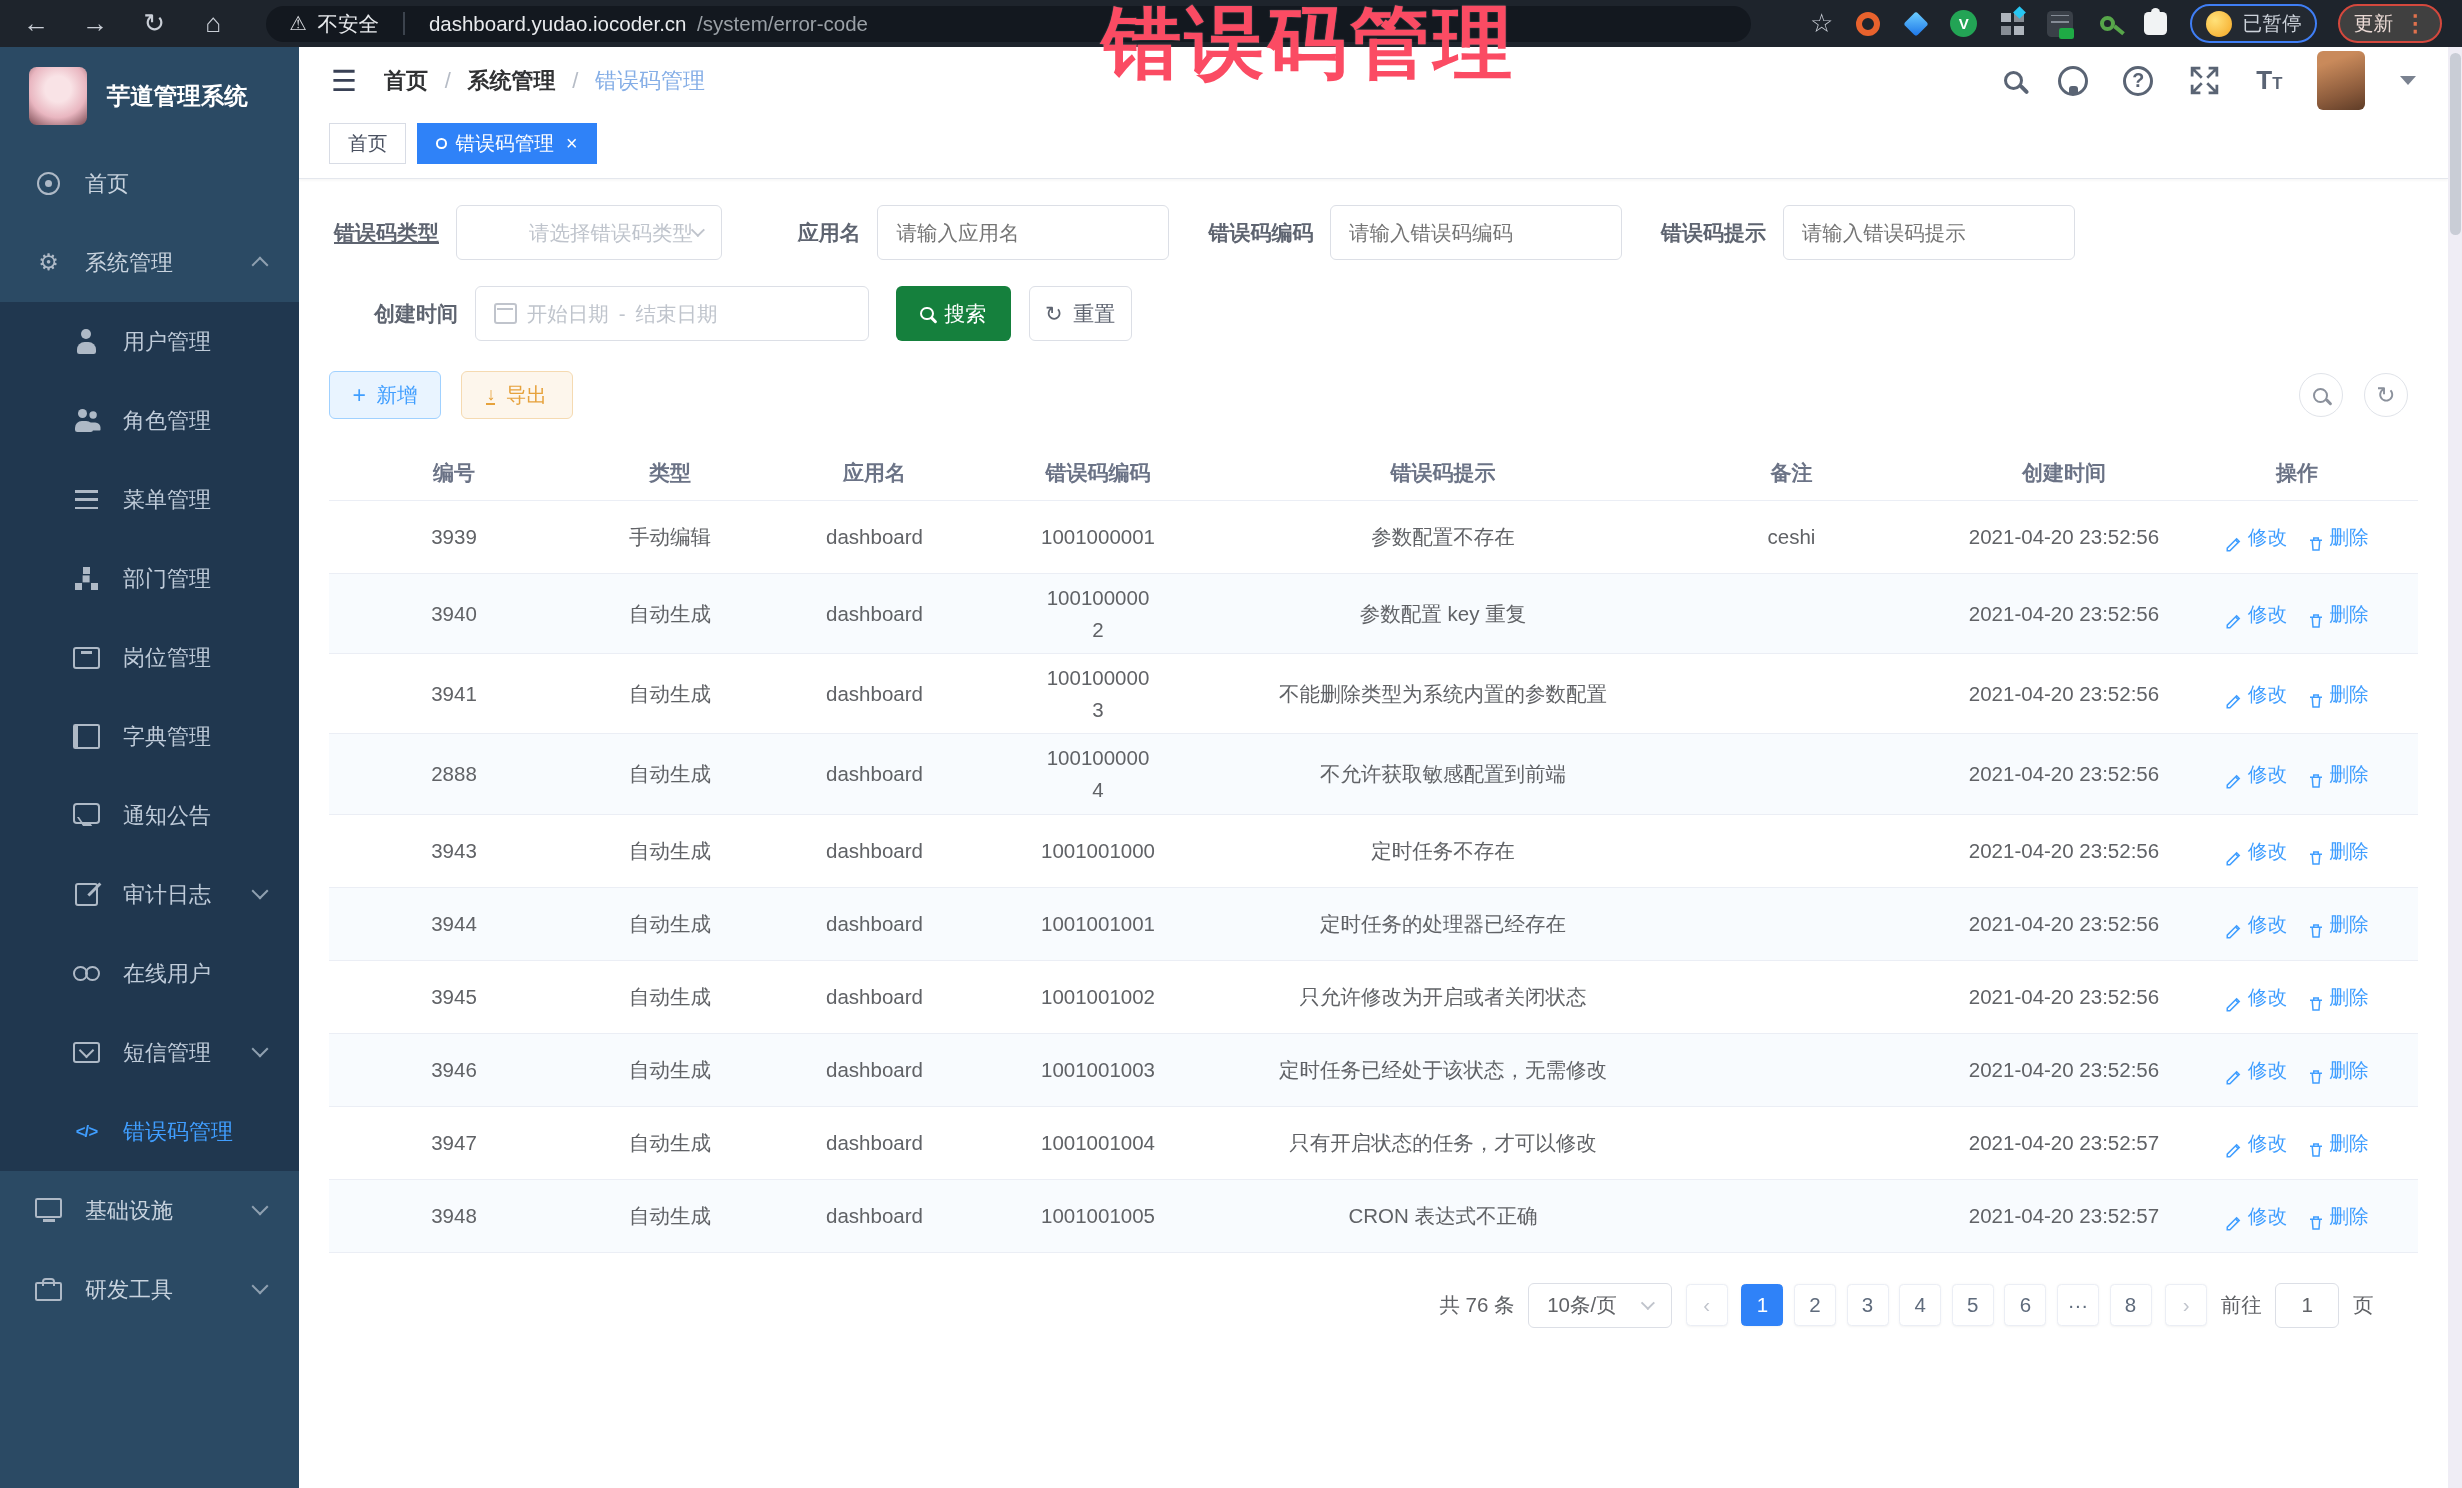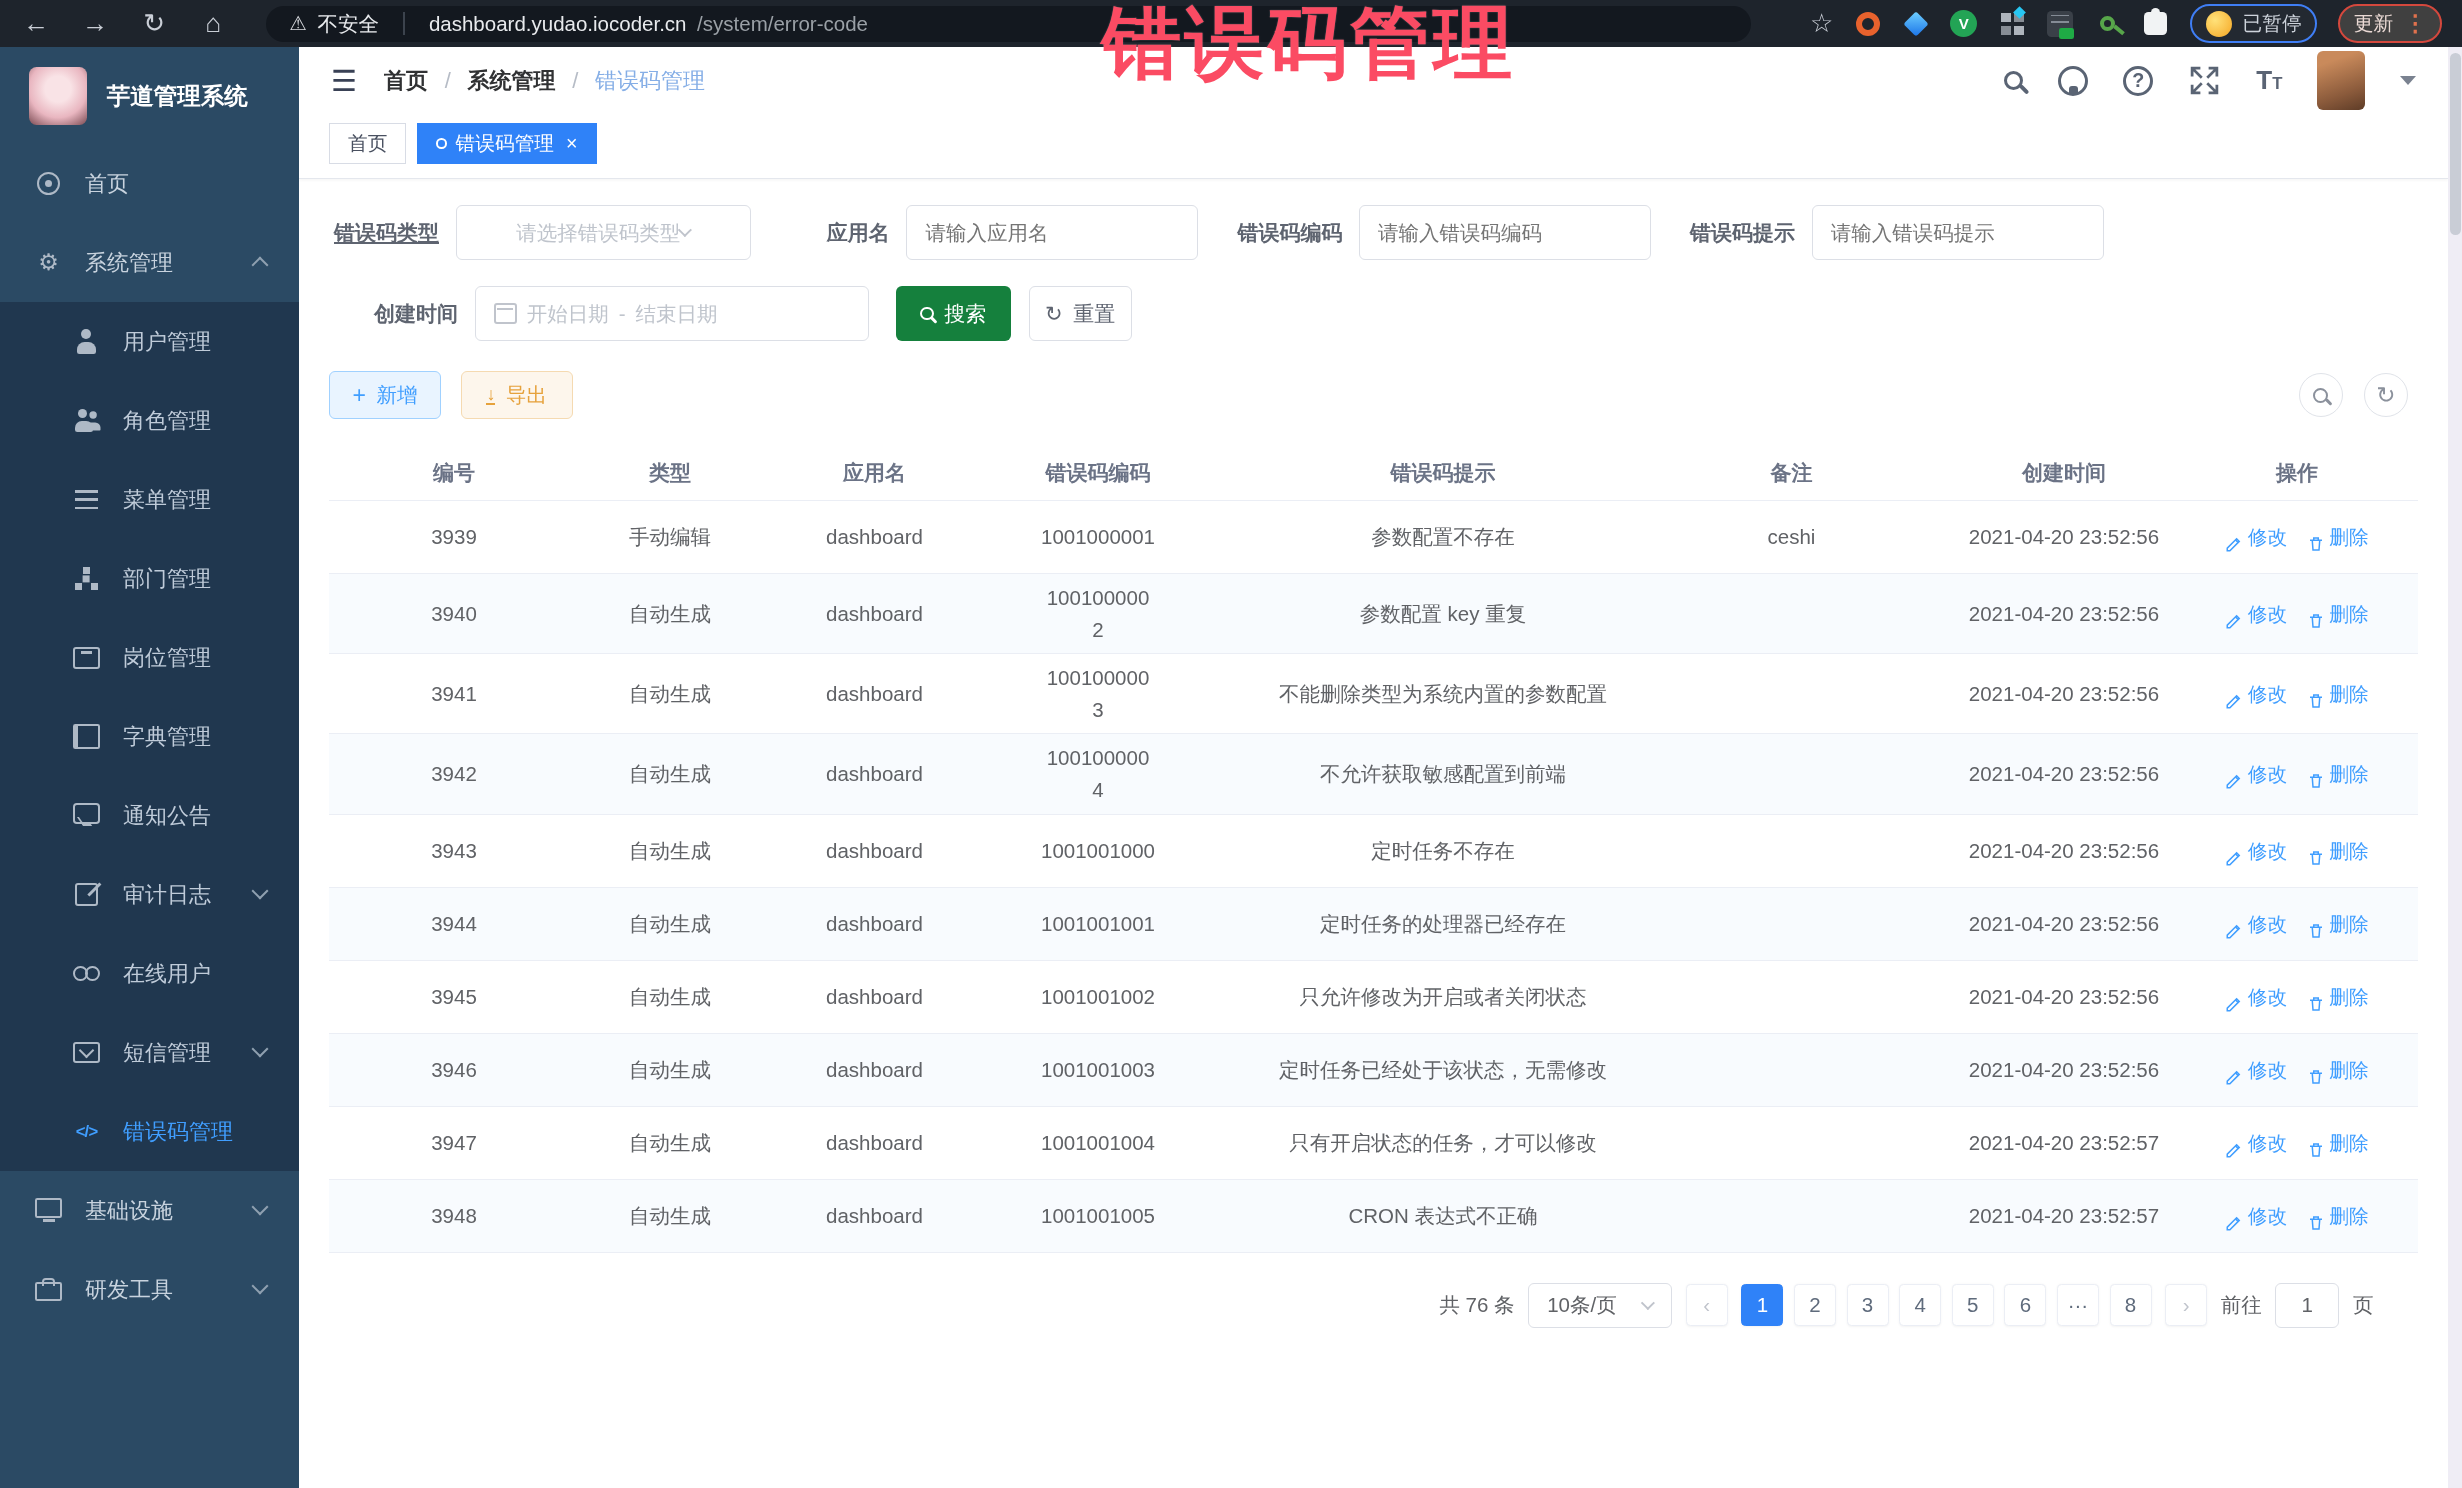--- a/index.html
+++ b/index.html
@@ -109,21 +109,21 @@
   .tab.active { background:#2f82f8; border-color:#2f82f8; color:#fff; }
   .tab-dot { width:10.6px; height:10.6px; border:2.3px solid #fff; border-radius:50%; }
   .tab-close { font-size:19.7px; margin-left:3px; }
 
   .content { flex:1; padding:0 30px; position:relative; }
 
   
   .frow { display:flex; align-items:center; margin-top:26px; height:55px; }
   .flabel { font-size:21px; font-weight:bold; color:#5e6470; margin-right:16.7px; white-space:nowrap; }
   .fld { height:55px; border:1.5px solid #dcdfe6; border-radius:6px; background:#fff; display:flex; align-items:center; padding:0 18px; font-size:20.5px; color:#bfc4cc; }
-  .sel { width:295px; justify-content:center; }
+  .sel { width:266px; justify-content:flex-end; }
   .inp { width:292px; }
   .chev-s { width:9.8px; height:9.8px; border-right:2.3px solid #c0c4cc; border-bottom:2.3px solid #c0c4cc; transform:rotate(45deg); margin-top:-4.5px; }
   .g2 { margin-left:76px; } .g3 { margin-left:39px; } .g4 { margin-left:39px; }
   .ml30 { margin-left:5px;text-decoration:underline; } .ml60 { margin-left:45px; }
   .daterange { width:394px; gap:10px; }
   .i-cal { width:23px; height:21px; border:2.3px solid #c0c4cc; border-radius:3px; position:relative; flex:0 0 23px;}
   .i-cal::before { content:""; position:absolute; top:3px; left:1.5px; right:1.5px; height:2.3px; background:#c0c4cc; }
   .btn { height:55px; border-radius:6px; display:inline-flex; align-items:center; justify-content:center; gap:10.6px; font-size:21px; cursor:pointer; }
   .btn-search { background:#15803d; color:#fff; width:115px; margin-left:27px; }
   .btn-search .i-search { width:13.6px; height:13.6px; border-width:2.3px; }
@@ -468,21 +468,21 @@
                   <a class="oplink">
                     <svg width="18" height="18" viewBox="0 0 24 24">
                       <path d="M4 7h16M9 7V4h6v3M7 7l1 13h8l1-13" fill="none" stroke="#409eff" stroke-width="2"></path>
                     </svg>
                     <span>删除</span>
                   </a>
                 </span>
               </div>
 
               <div class="trow">
-                <span class="tc c0">3942</span>
+                <span class="tc c0">2888</span>
                 <span class="tc c1">自动生成</span>
                 <span class="tc c2">dashboard</span>
                 <span class="tc c3 code">100100000
 4</span>
                 <span class="tc c4">不允许获取敏感配置到前端</span>
                 <span class="tc c5"></span>
                 <span class="tc c6">2021-04-20 23:52:56</span>
                 <span class="tc c7 ops">
                   <a class="oplink">
                     <svg width="18" height="18" viewBox="0 0 24 24">

